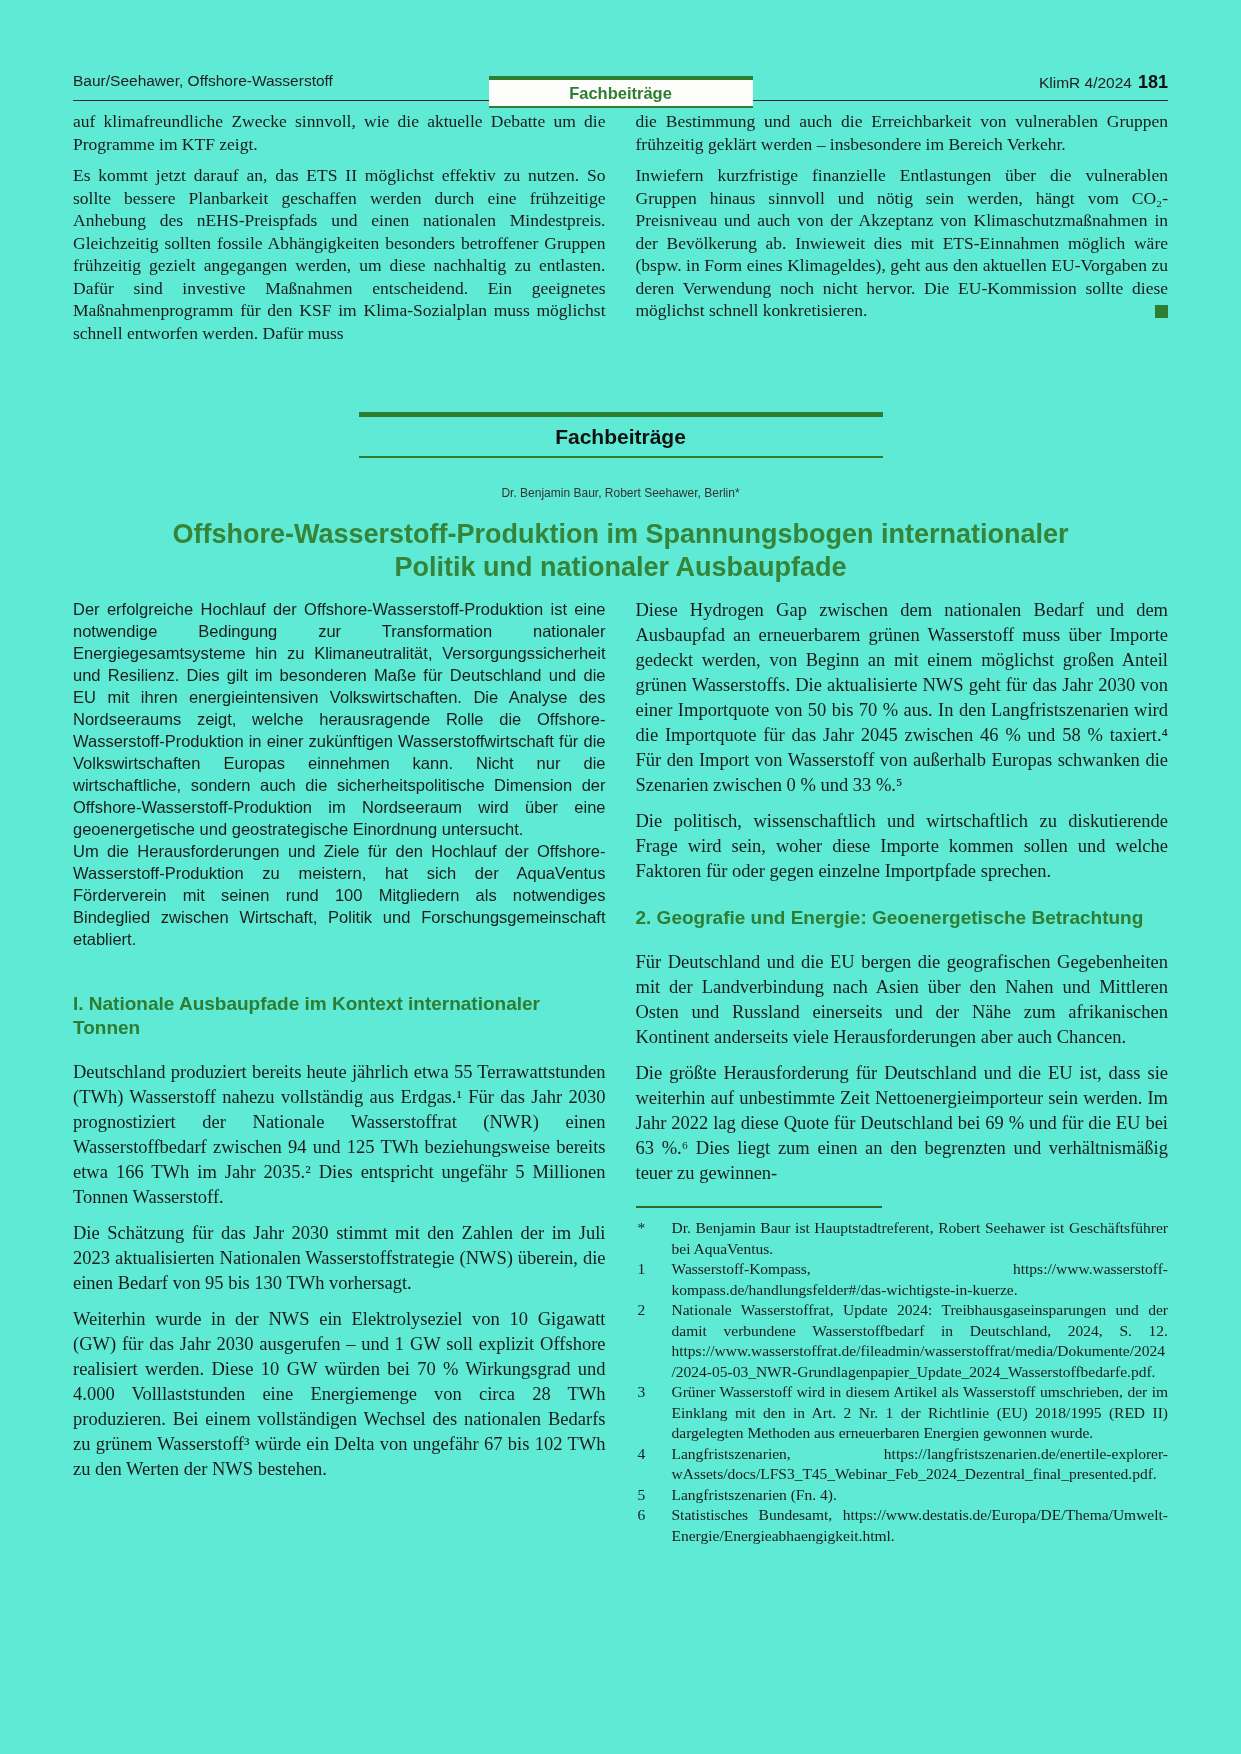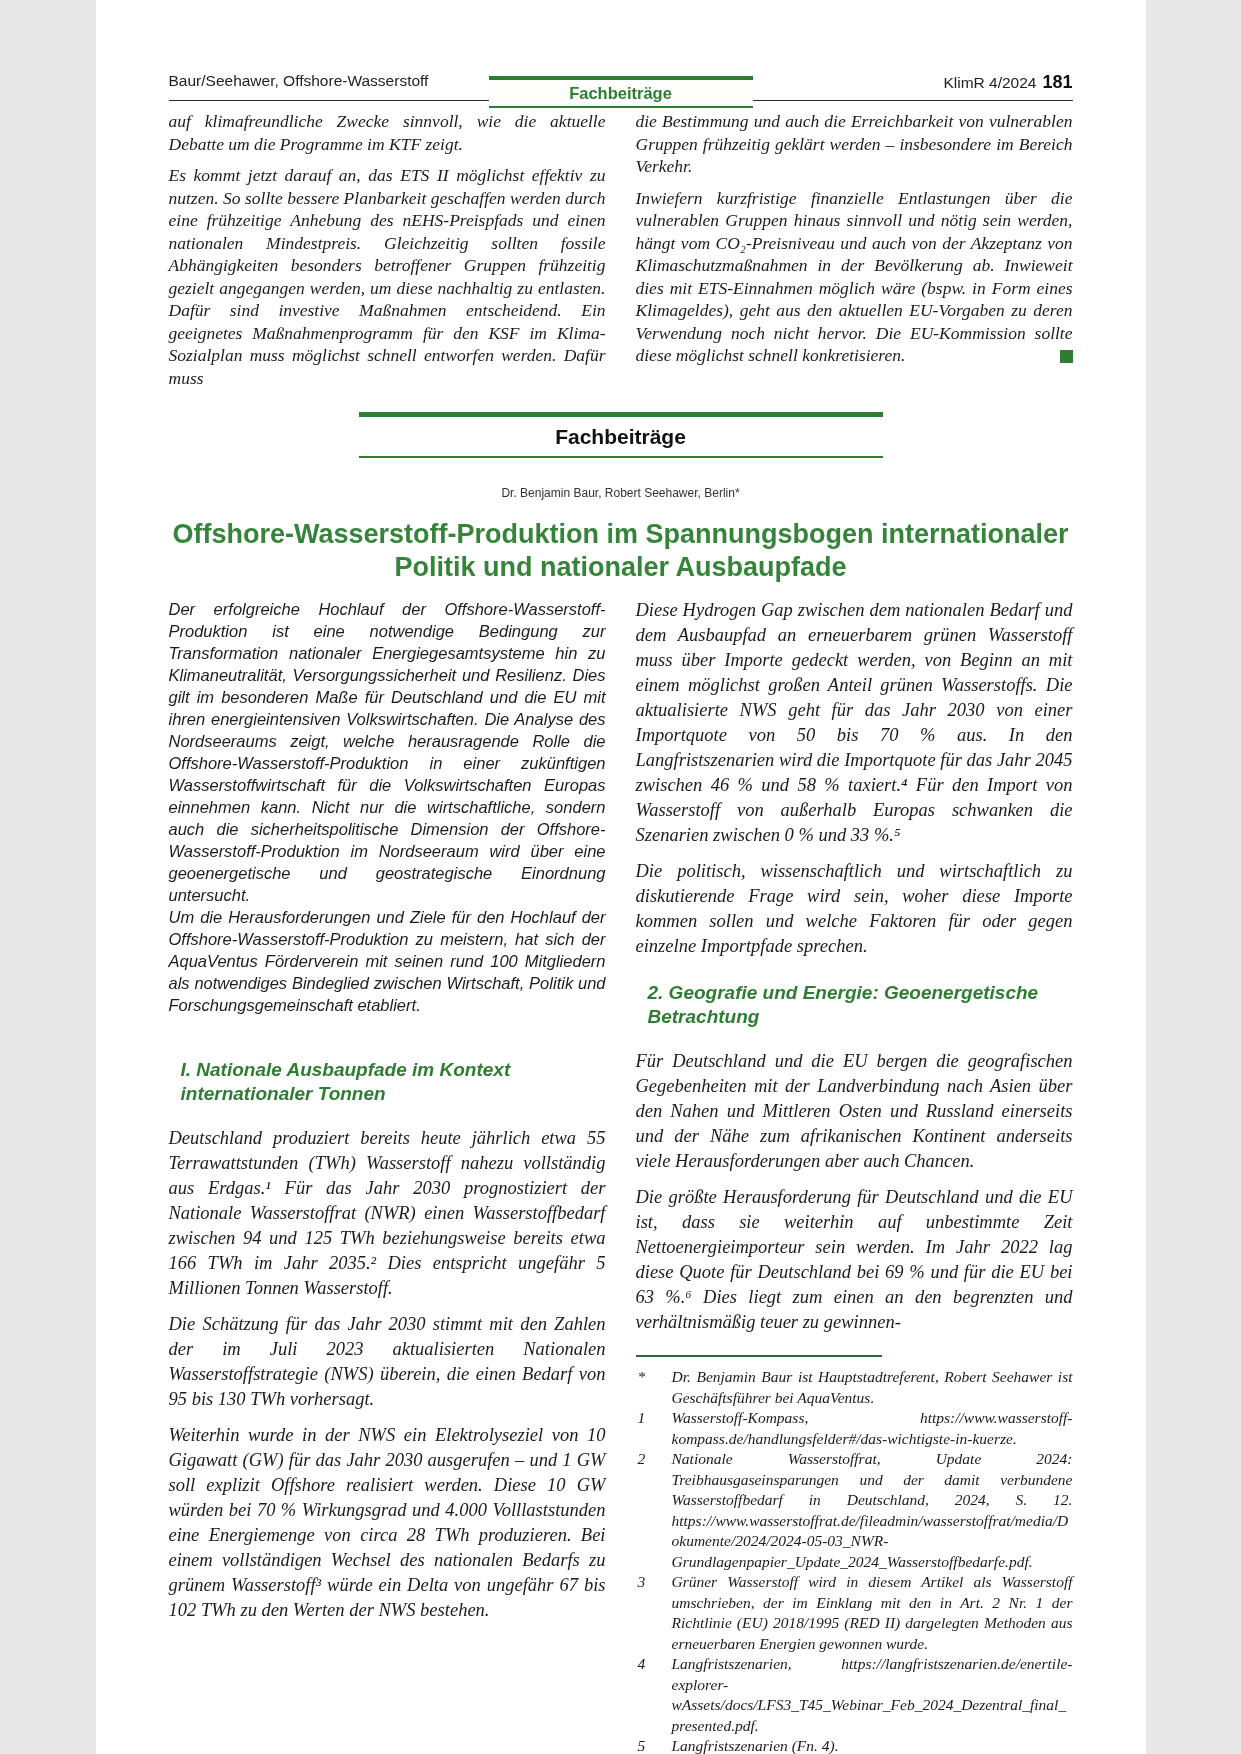--- a/index.html
+++ b/index.html
@@ -1,41 +1,41 @@
 <!DOCTYPE html>
 <html lang="de"><head>
 <meta charset="utf-8">
 <style>
   html,body{margin:0;padding:0;background:#e8e8e8;}
   .page{
     position:relative;
-    width:1050px;height:1754px;
+    width:1241px;height:1754px;
     margin:0 auto;
-    background:#ffffff;
+    background:#5eead4;
     color:#1c1c1c;
     font-family:"Liberation Serif", serif;
     overflow:hidden;
     box-sizing:border-box;
   }
   
   .page-header{position:absolute;left:73px;right:73px;top:58px;height:60px;}
   .header-rule{position:absolute;left:0;right:0;top:42px;border-top:1.5px solid #2a2a2a;}
   .header-left{position:absolute;left:0;top:14px;font-family:"Liberation Sans",sans-serif;font-size:15.5px;color:#222;}
   .header-right{position:absolute;right:0;top:14px;font-family:"Liberation Sans",sans-serif;font-size:15.5px;color:#222;}
   .page-num{font-weight:bold;font-size:18px;margin-left:6px;color:#111;}
   .header-center-box{
     position:absolute;left:50%;transform:translateX(-50%);top:18px;
     width:264px;background:#fdfdfc;text-align:center;
     border-top:4px solid #2e7d32;border-bottom:2.5px solid #2e7d32;
     padding:4px 0 3px;
   }
   .header-center-box span{font-family:"Liberation Sans",sans-serif;font-weight:bold;font-size:16.5px;color:#2e7d32;}
   
   .cols{display:flex;gap:30px;padding:0 73px;}
-  .col{flex:1;min-width:0;font-style:italic;}
+  .col{flex:1;min-width:0;}
   
   .continuation{position:absolute;left:0;right:0;top:110px;}
   .body-cont{font-size:17.5px;line-height:22.5px;text-align:justify;margin:0 0 9px;}
   .p-rel{position:relative;}
   .end-marker{position:absolute;right:0;bottom:4px;width:13px;height:13px;background:#2e7d32;}
   
   .section-banner{
     position:absolute;left:50%;transform:translateX(-50%);top:412px;
     width:524px;text-align:center;
     border-top:5px solid #2e7d32;border-bottom:2.5px solid #2e7d32;
@@ -51,21 +51,21 @@
     font-family:"Liberation Sans",sans-serif;font-weight:bold;font-size:27px;line-height:33px;color:#35843a;
   }
   
   .article{position:absolute;left:0;right:0;top:598px;}
   .abstract{
     font-family:"Liberation Sans",sans-serif;font-size:16.5px;line-height:22px;
     text-align:justify;margin:0;color:#1d1d1d;
   }
   .green-head{
     font-family:"Liberation Sans",sans-serif;font-weight:bold;color:#2e7d32;
-    font-size:19px;line-height:24px;margin:12px;
+    font-size:19px;line-height:24px;margin:0;
   }
   .head-roman{margin-top:42px;}
   .head-sub{margin-top:22px;}
   .body{font-size:18.5px;line-height:25px;text-align:justify;margin:20px 0 0;}
   .body + .body{margin-top:11px;}
   
   .footnotes{margin-top:20px;}
   .fn-rule{width:246px;border-top:2.5px solid #2c6b2d;margin-bottom:10px;}
   .fn{display:flex;font-size:15.5px;line-height:20.5px;}
   .fn-marker{flex:none;width:34px;padding-left:2px;}

